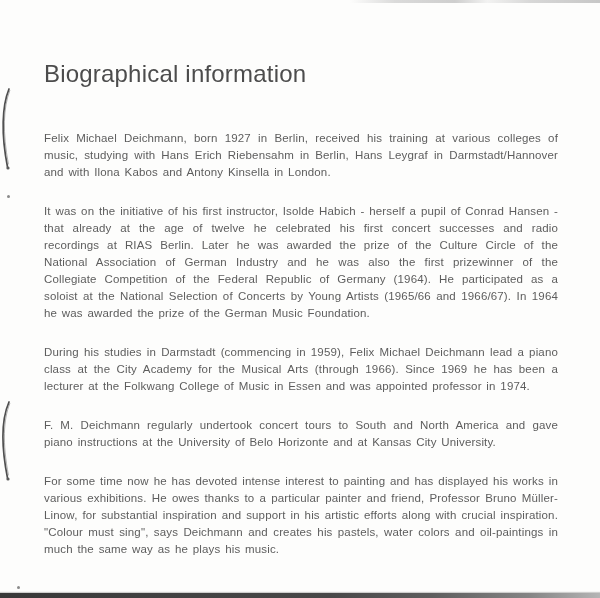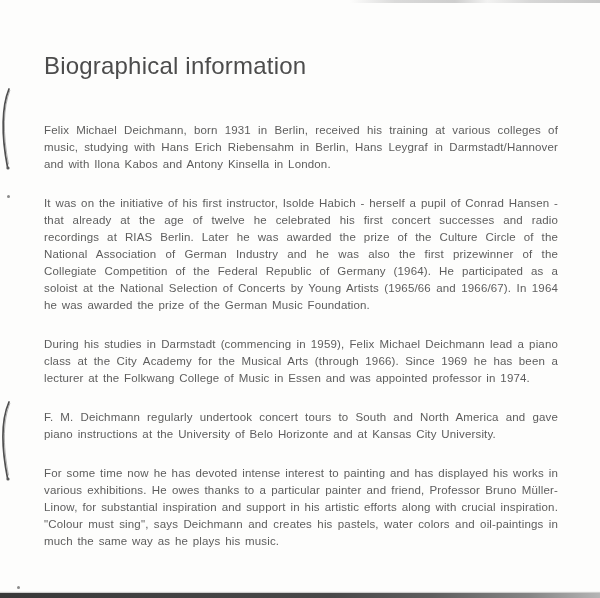--- a/index.html
+++ b/index.html
@@ -11,21 +11,21 @@
     position: relative;
     width: 600px;
     height: 598px;
     background: #fdfdfc;
     overflow: hidden;
     font-family: "Liberation Sans", sans-serif;
   }
   .content {
     position: absolute;
     left: 44px;
-    top: 52px;
+    top: 60px;
     width: 514px;
   }
   .page-title {
     margin: 0 0 42px 0;
     font-size: 24px;
     line-height: 28px;
     font-weight: 300;
     letter-spacing: 0.2px;
     color: #4c4c4c;
   }
@@ -101,21 +101,21 @@
   </svg>
 
   <svg class="staple staple-2" width="14" height="88" viewBox="0 0 14 88" aria-hidden="true">
     <path d="M9 3 C 2 19, 1 46, 7.5 79" fill="none" stroke="#4f4f4f" stroke-width="1.7" stroke-linecap="round"></path>
     <path d="M9.8 4.5 C 3.2 21, 2.4 44, 8.4 76" fill="none" stroke="#7d7d7d" stroke-width="1" stroke-linecap="round" opacity="0.6"></path>
     <circle cx="8" cy="80" r="1.6" fill="#5a5a5a"></circle>
   </svg>
 
   <div class="content">
     <h1 class="page-title">Biographical information</h1>
-    <p class="para">Felix Michael Deichmann, born 1931 in Berlin, received his training at various colleges of music, studying with Hans Erich Riebensahm in Berlin, Hans Leygraf in Darmstadt/Hannover and with Ilona Kabos and Antony Kinsella in London.</p>
+    <p class="para">Felix Michael Deichmann, born 1927 in Berlin, received his training at various colleges of music, studying with Hans Erich Riebensahm in Berlin, Hans Leygraf in Darmstadt/Hannover and with Ilona Kabos and Antony Kinsella in London.</p>
     <p class="para">It was on the initiative of his first instructor, Isolde Habich - herself a pupil of Conrad Hansen - that already at the age of twelve he celebrated his first concert successes and radio recordings at RIAS Berlin. Later he was awarded the prize of the Culture Circle of the National Association of German Industry and he was also the first prizewinner of the Collegiate Competition of the Federal Republic of Germany (1964). He participated as a soloist at the National Selection of Concerts by Young Artists (1965/66 and 1966/67). In 1964 he was awarded the prize of the German Music Foundation.</p>
     <p class="para">During his studies in Darmstadt (commencing in 1959), Felix Michael Deichmann lead a piano class at the City Academy for the Musical Arts (through 1966). Since 1969 he has been a lecturer at the Folkwang College of Music in Essen and was appointed professor in 1974.</p>
     <p class="para">F. M. Deichmann regularly undertook concert tours to South and North America and gave piano instructions at the University of Belo Horizonte and at Kansas City University.</p>
     <p class="para">For some time now he has devoted intense interest to painting and has displayed his works in various exhibitions. He owes thanks to a particular painter and friend, Professor Bruno Müller-Linow, for substantial inspiration and support in his artistic efforts along with crucial inspiration. "Colour must sing", says Deichmann and creates his pastels, water colors and oil-paintings in much the same way as he plays his music.</p>
   </div>
 
   <div class="speck speck-1"></div>
   <div class="speck speck-2"></div>
 
   <div class="scan-edge-bottom"></div>

